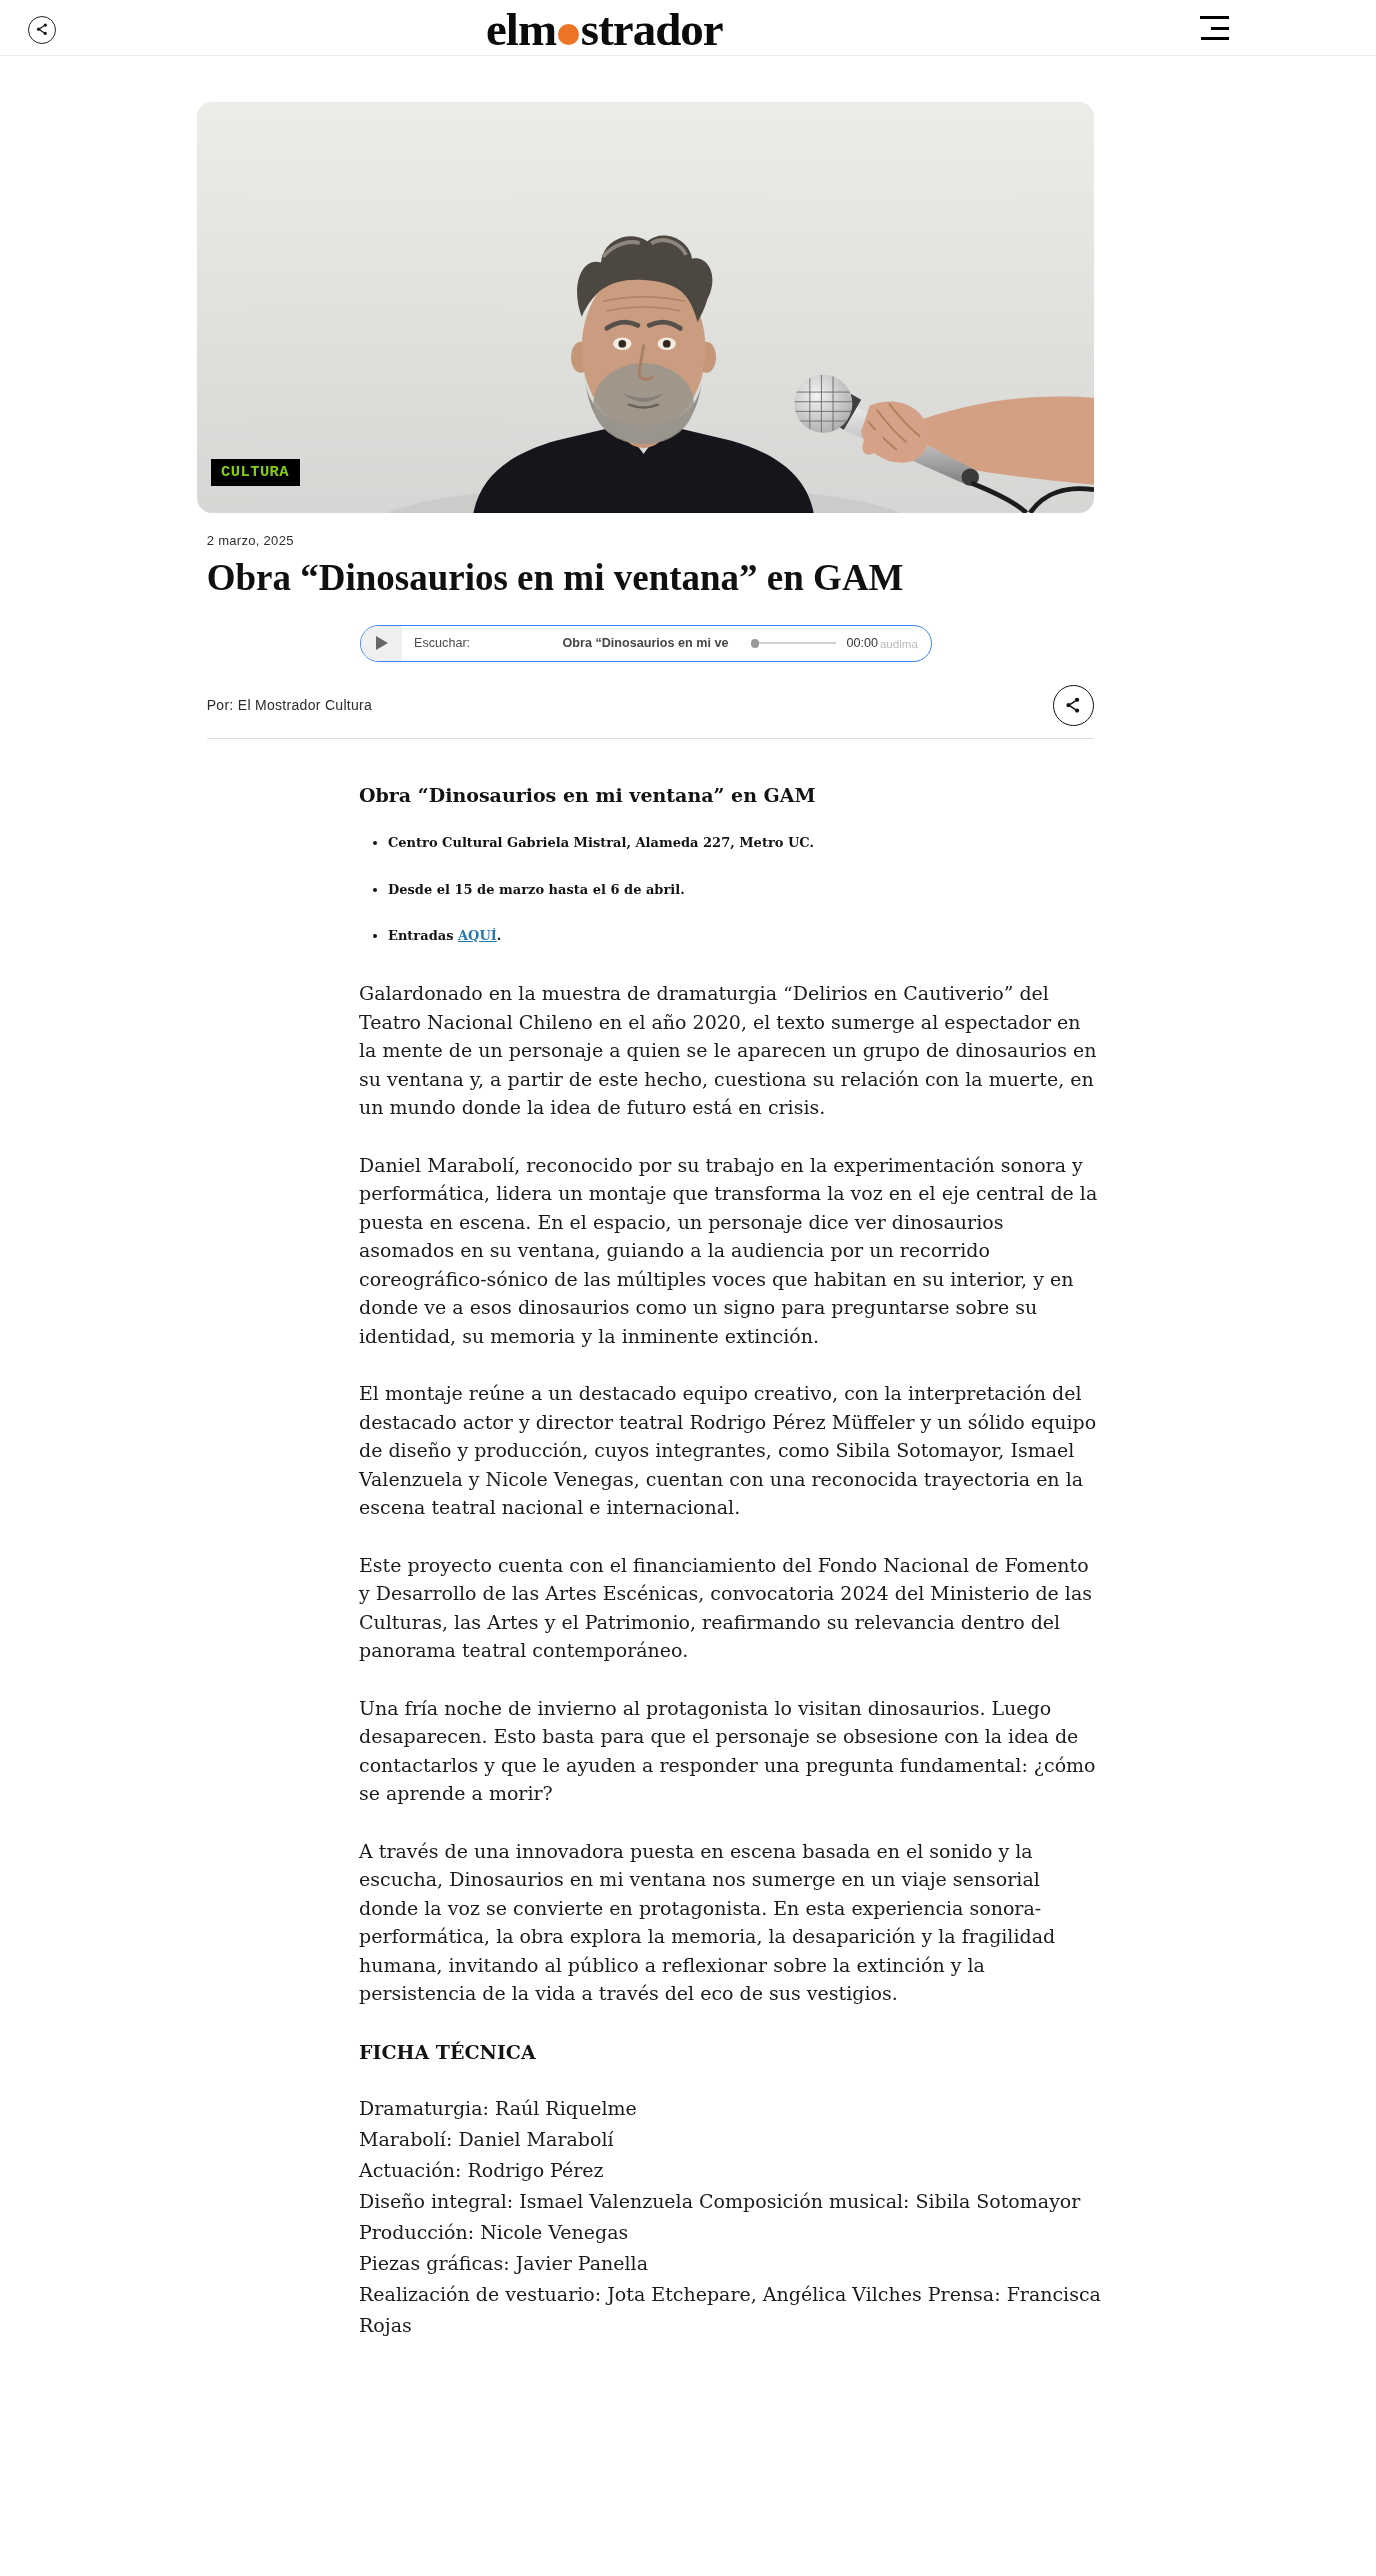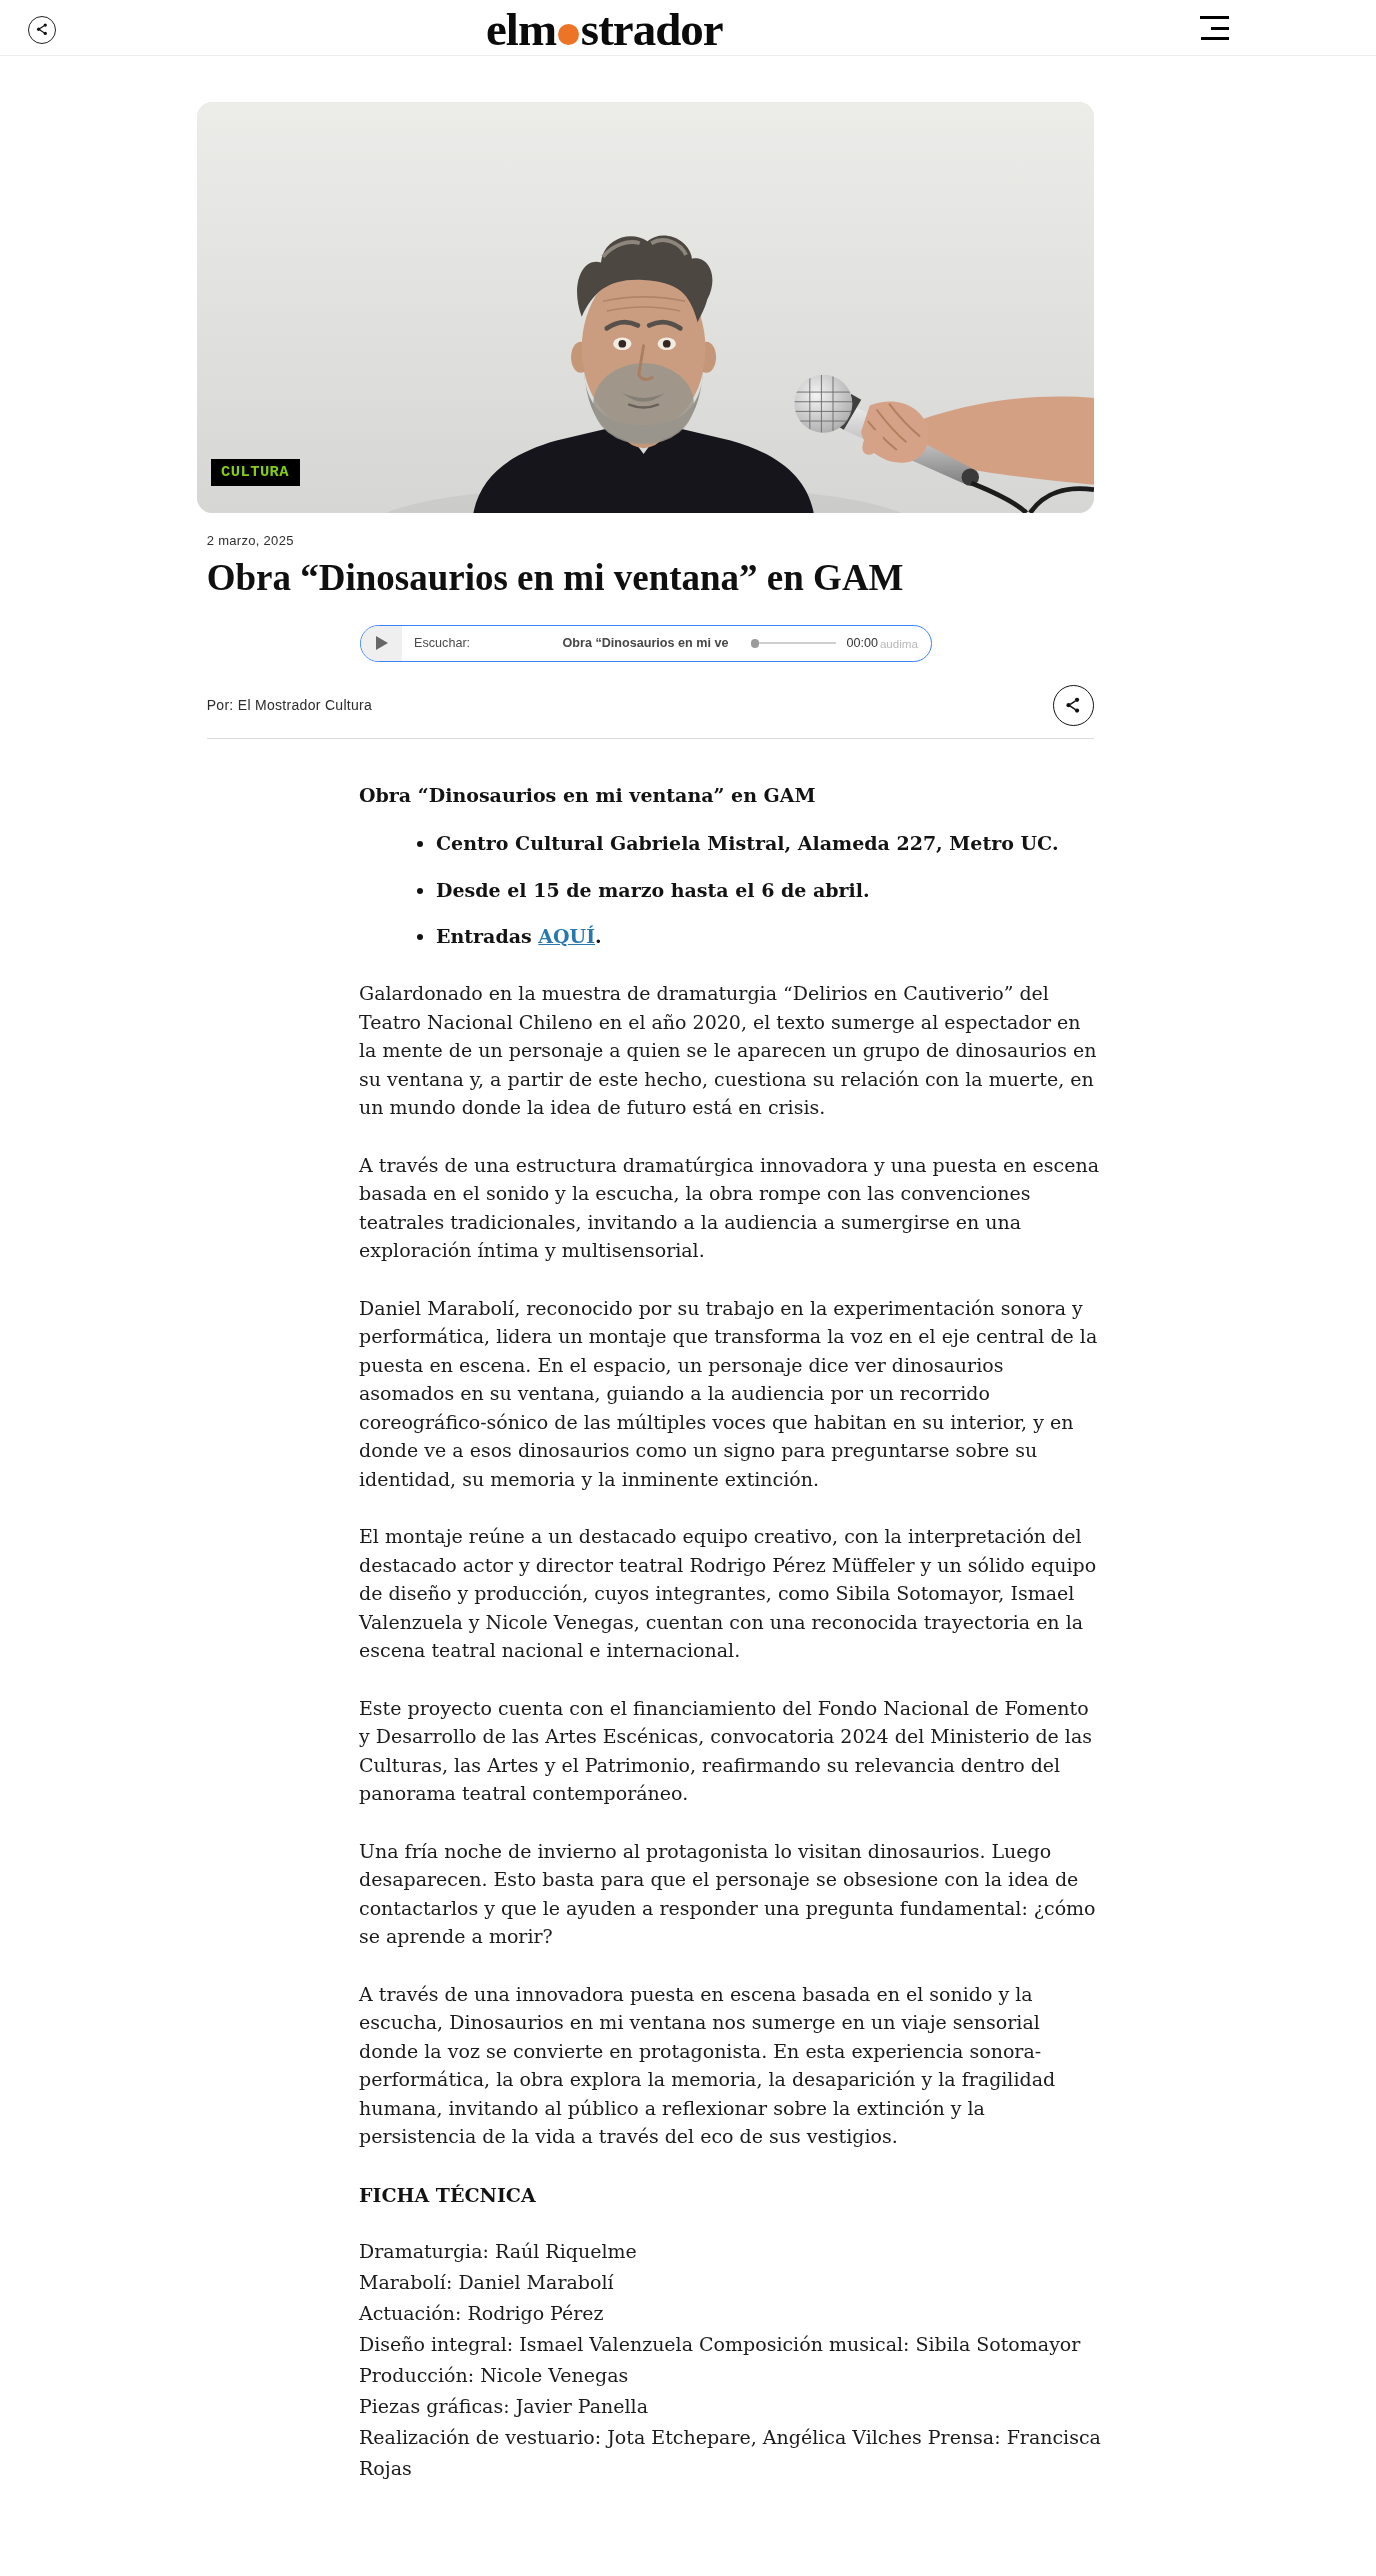--- a/index.html
+++ b/index.html
@@ -100,23 +100,22 @@
   }
   .divider{border:none;border-top:1px solid #dcdcdc;margin:12.6px 0 0 9.7px;}
   
   .body-col{margin-left:162px;width:744px;padding-top:43px;}
   .lead-h,.sec-h{
     font-weight:700;font-size:19px;line-height:26px;margin:0;color:#131313;
   }
   .sec-h{margin-top:31px;}
   .bullets{margin:21px 0 0 0;padding-left:29px;}
   .bullets li{
-    font-weight:700;font-size:19px;line-height:28px;margin-bottom:18.4px;
+    font-weight:700;font-size:13px;line-height:28px;margin-bottom:18.4px;
     color:#131313;
-    margin-left:48px;
   }
   .para{
     margin:29px 0 0 0;font-size:19px;line-height:28.5px;color:#1b1b1b;
   }
   .link{color:#2878AD;font-weight:700;text-decoration:underline;cursor:pointer;}
   .ficha{margin-top:28px;font-size:19px;line-height:31px;color:#1b1b1b;}
 </style>
 </head>
 <body>
 
@@ -259,21 +258,20 @@
   <div class="body-col">
     <p class="lead-h">Obra “Dinosaurios en mi ventana” en GAM</p>
 
     <ul class="bullets">
       <li><span>Centro Cultural Gabriela Mistral, Alameda 227, Metro UC.</span></li>
       <li><span>Desde el 15 de marzo hasta el 6 de abril.</span></li>
       <li><span>Entradas </span><a href="#" class="link">AQUÍ</a><span>.</span></li>
     </ul>
 
     <p class="para">Galardonado en la muestra de dramaturgia “Delirios en Cautiverio” del Teatro Nacional Chileno en el año 2020, el texto sumerge al espectador en la mente de un personaje a quien se le aparecen un grupo de dinosaurios en su ventana y, a partir de este hecho, cuestiona su relación con la muerte, en un mundo donde la idea de futuro está en crisis.</p>
-    <p class="para">A través de una estructura dramatúrgica innovadora y una puesta en escena basada en el sonido y la escucha, la obra rompe con las convenciones teatrales tradicionales, invitando a la audiencia a sumergirse en una exploración íntima y multisensorial.</p>
     <p class="para">Daniel Marabolí, reconocido por su trabajo en la experimentación sonora y performática, lidera un montaje que transforma la voz en el eje central de la puesta en escena. En el espacio, un personaje dice ver dinosaurios asomados en su ventana, guiando a la audiencia por un recorrido coreográfico-sónico de las múltiples voces que habitan en su interior, y en donde ve a esos dinosaurios como un signo para preguntarse sobre su identidad, su memoria y la inminente extinción.</p>
     <p class="para">El montaje reúne a un destacado equipo creativo, con la interpretación del destacado actor y director teatral Rodrigo Pérez Müffeler y un sólido equipo de diseño y producción, cuyos integrantes, como Sibila Sotomayor, Ismael Valenzuela y Nicole Venegas, cuentan con una reconocida trayectoria en la escena teatral nacional e internacional.</p>
     <p class="para">Este proyecto cuenta con el financiamiento del Fondo Nacional de Fomento y Desarrollo de las Artes Escénicas, convocatoria 2024 del Ministerio de las Culturas, las Artes y el Patrimonio, reafirmando su relevancia dentro del panorama teatral contemporáneo.</p>
 
     <p class="para">Una fría noche de invierno al protagonista lo visitan dinosaurios. Luego desaparecen. Esto basta para que el personaje se obsesione con la idea de contactarlos y que le ayuden a responder una pregunta fundamental: ¿cómo se aprende a morir?</p>
     <p class="para">A través de una innovadora puesta en escena basada en el sonido y la escucha, Dinosaurios en mi ventana nos sumerge en un viaje sensorial donde la voz se convierte en protagonista. En esta experiencia sonora-performática, la obra explora la memoria, la desaparición y la fragilidad humana, invitando al público a reflexionar sobre la extinción y la persistencia de la vida a través del eco de sus vestigios.</p>
 
     <p class="sec-h">FICHA TÉCNICA</p>
     <div class="ficha">
       <div>Dramaturgia: Raúl Riquelme</div>

